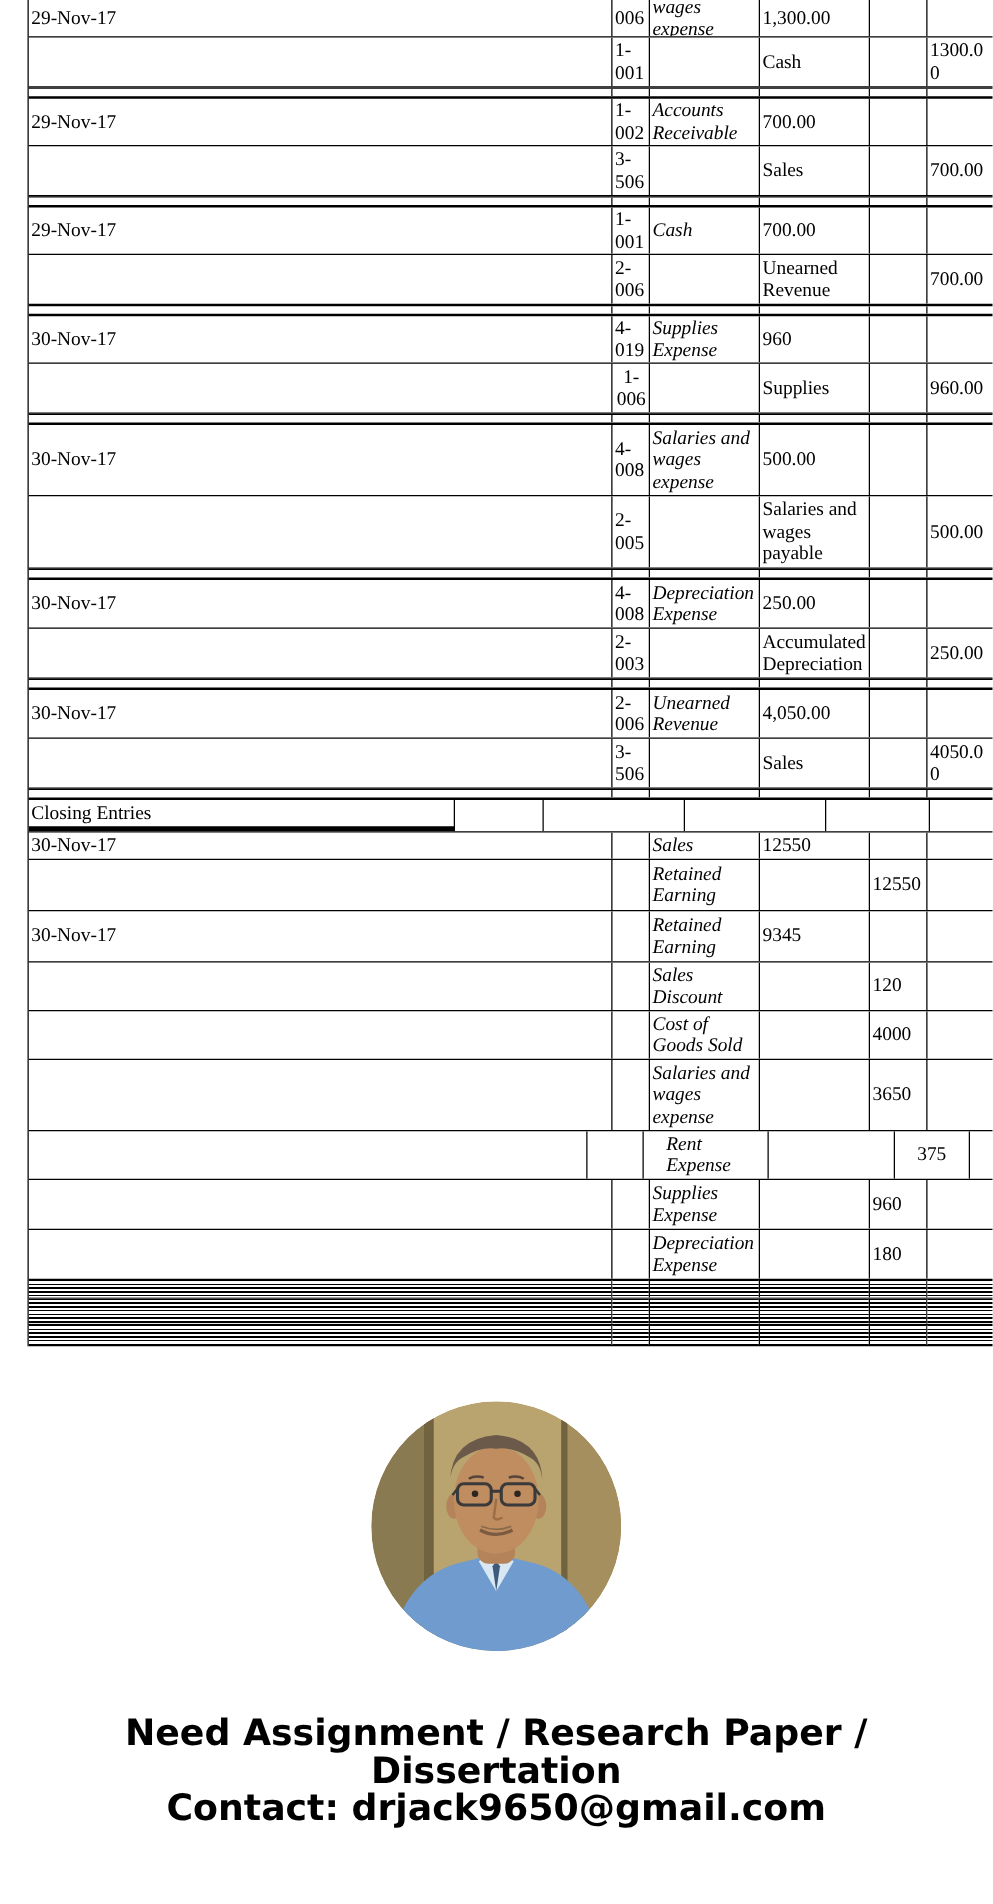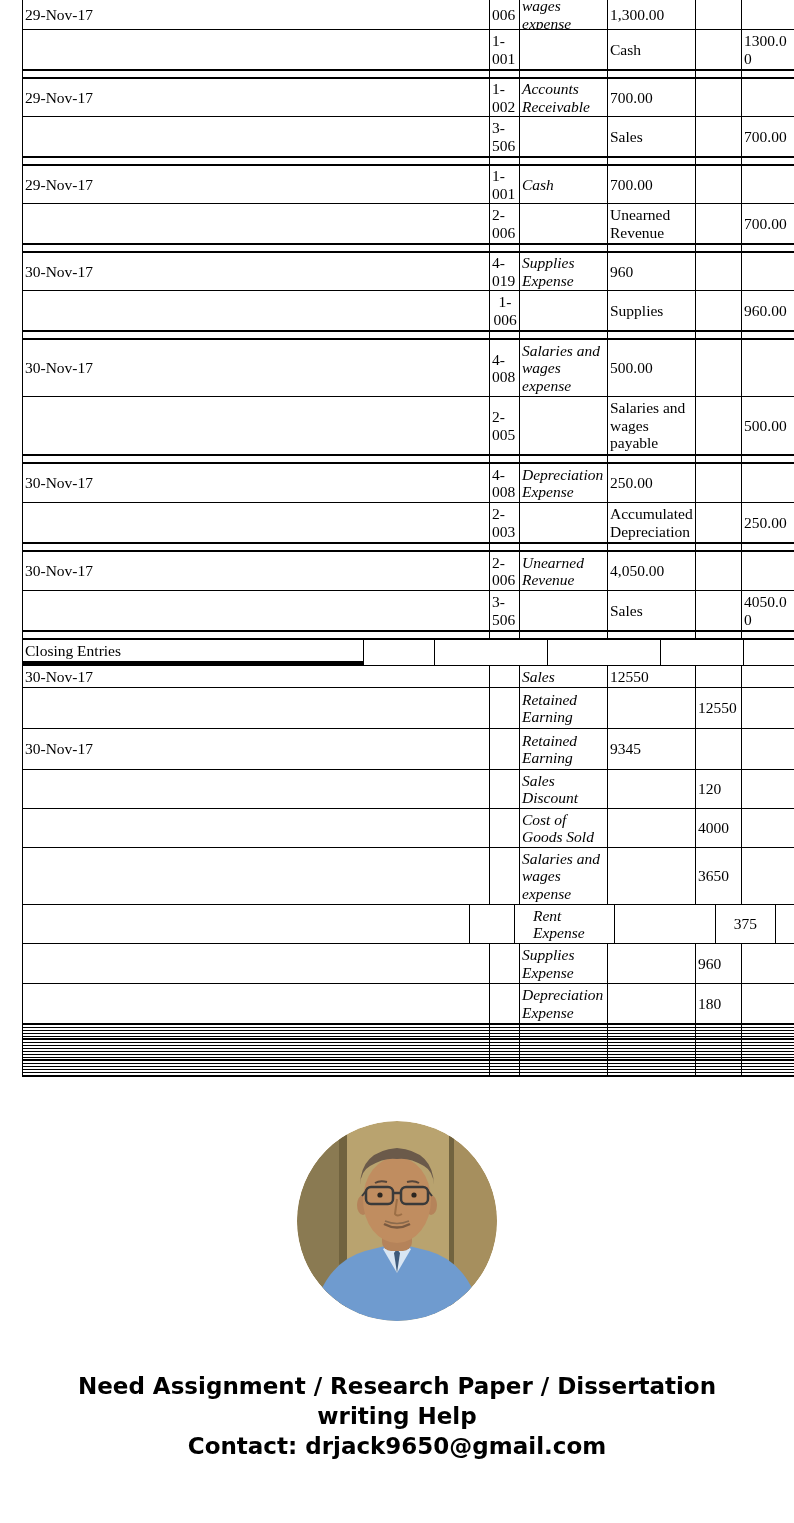--- a/index.html
+++ b/index.html
@@ -34,21 +34,21 @@
   }
   .avatar-wrap {
     width:200px; height:200px; margin:44px auto 0 auto;
     border-radius:50%; overflow:hidden;
   }
   .footer {
     margin-top:50px;
     text-align:center;
     font-family:"DejaVu Sans", sans-serif;
     font-weight:bold;
-    font-size:23px;
+    font-size:29px;
     color:#000;
   }
   .promo-line { line-height:30px; }
 </style>
 </head>
 <body>
 
 <div class="table-wrap" id="journal-table">
     <div class="row" style="height: 30px;">
       <div class="cell c0">
@@ -496,15 +496,14 @@
       <path d="M110 61 Q117 59 122 62" fill="none" stroke="#55453a" stroke-width="2"></path>
       <path d="M100 78 L98 93 Q100 96 105 93" fill="none" stroke="#9c6f46" stroke-width="2"></path>
       <path d="M87 103 Q100 110 113 103" fill="none" stroke="#7a5a40" stroke-width="2.5"></path>
       <path d="M88 100 Q100 105 112 100" fill="none" stroke="#8a6a4c" stroke-width="1.5"></path>
     </g>
   </svg>
 </div>
 
 <div class="footer">
   <div class="promo-line">Need Assignment / Research Paper / Dissertation</div>
-  <div class="promo-line">writing Help</div>
   <div class="promo-line">Contact: drjack9650@gmail.com</div>
 </div>
 
 </body></html>

